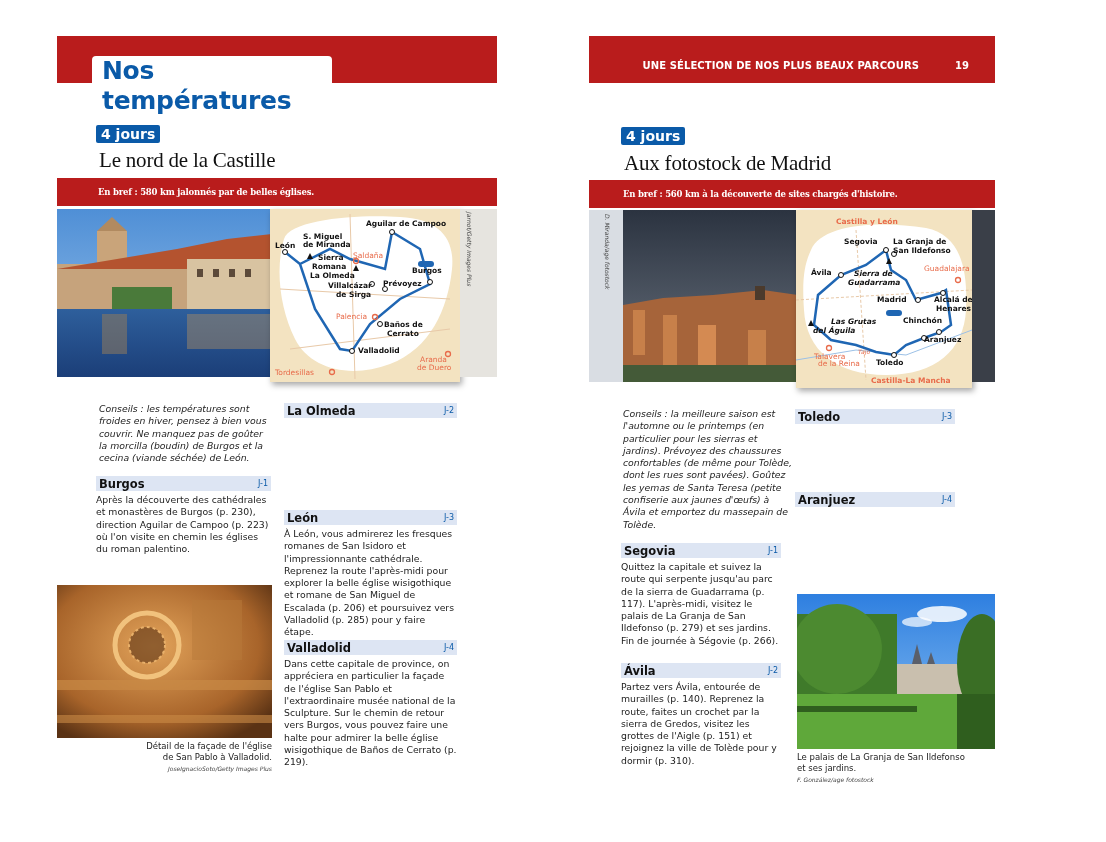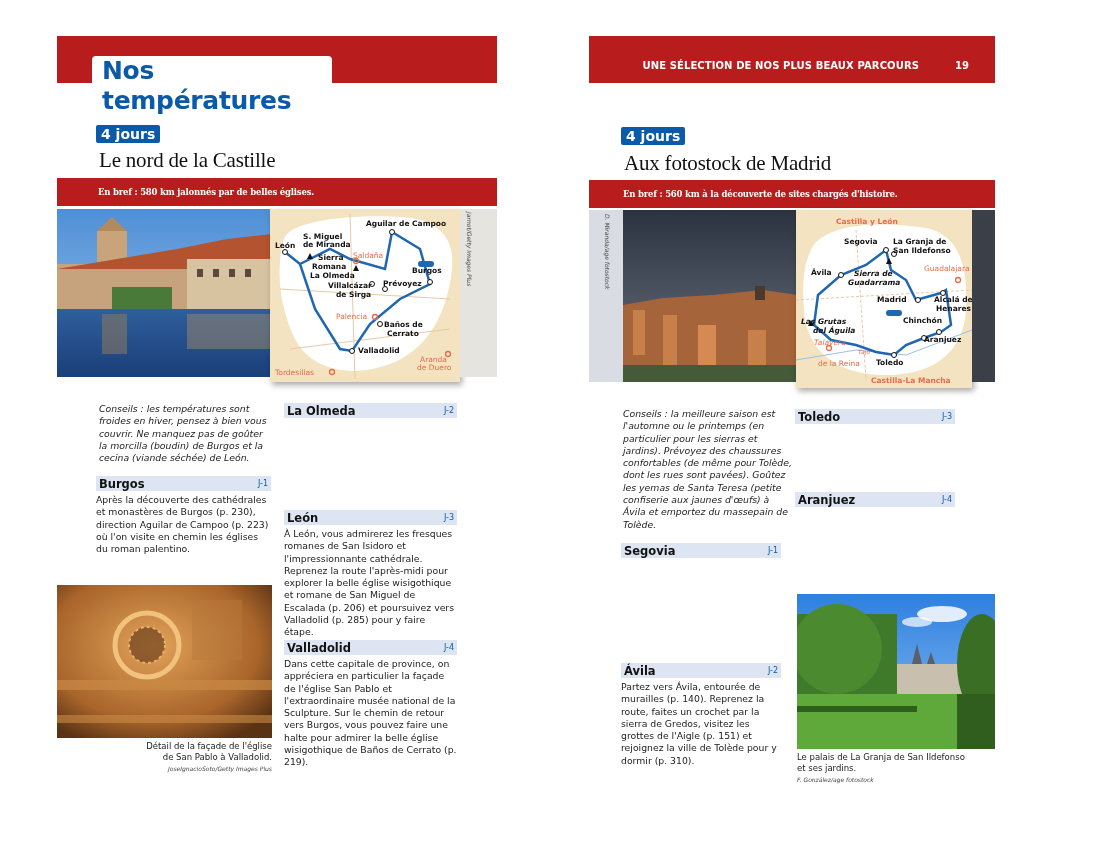--- a/index.html
+++ b/index.html
@@ -231,39 +231,40 @@
   <span class="map-label orange" style="left:75px;top:167px;font-weight:bold;">Castilla-La Mancha</span>
   <span class="map-label" style="left:48px;top:28px;">Segovia</span>
   <span class="map-label" style="left:97px;top:28px;">La Granja de</span>
   <span class="map-label" style="left:97px;top:37px;">San Ildefonso</span>
   <span class="map-label" style="left:15px;top:59px;">Ávila</span>
   <span class="map-label italic" style="left:58px;top:60px;">Sierra de</span>
   <span class="map-label italic" style="left:52px;top:69px;">Guadarrama</span>
   <span class="map-label" style="left:81px;top:86px;">Madrid</span>
   <span class="map-label" style="left:138px;top:86px;">Alcalá de</span>
   <span class="map-label" style="left:140px;top:95px;">Henares</span>
-  <span class="map-label italic" style="left:5px;top:108px;text-align:center;">Las Grutas</span>
+  <span class="map-label italic" style="left:35px;top:108px;text-align:center;">Las Grutas</span>
   <span class="map-label italic" style="left:17px;top:117px;">del Águila</span>
   <span class="map-label" style="left:107px;top:107px;">Chinchón</span>
   <span class="map-label" style="left:128px;top:126px;">Aranjuez</span>
   <span class="map-label" style="left:80px;top:149px;">Toledo</span>
   <span class="map-label orange" style="left:128px;top:55px;">Guadalajara</span>
-  <span class="map-label orange" style="left:18px;top:129px;font-style:italic;">Talavera</span>
+  <span class="map-label orange" style="left:18px;top:143px;">Talavera</span>
   <span class="map-label orange" style="left:22px;top:150px;">de la Reina</span>
   <span class="map-label orange italic" style="left:62px;top:138px;font-size:6px;">Tajo</span>
 </div>
 <div class="abs" style="left:972px; top:210px; width:23px; height:172px; background:#3a3f48;"></div>
 
 <div class="abs tips" style="left:623px; top:408px; width:170px;">Conseils : la meilleure saison est l'automne ou le printemps (en particulier pour les sierras et jardins). Prévoyez des chaussures confortables (de même pour Tolède, dont les rues sont pavées). Goûtez les yemas de Santa Teresa (petite confiserie aux jaunes d'œufs) à Ávila et emportez du massepain de Tolède.</div>
 
 <div class="abs" style="left:621px; top:543px; width:160px;">
   <div class="day-head">
     <span class="name">Segovia</span>
     <span class="code">J-1</span>
   </div>
+  <div class="day-body">Quittez la capitale et suivez la route qui serpente jusqu'au parc de la sierra de Guadarrama (p. 117). L'après-midi, visitez le palais de La Granja de San Ildefonso (p. 279) et ses jardins. Fin de journée à Ségovie (p. 266).</div>
 </div>
 
 <div class="abs" style="left:621px; top:663px; width:160px;">
   <div class="day-head">
     <span class="name">Ávila</span>
     <span class="code">J-2</span>
   </div>
   <div class="day-body">Partez vers Ávila, entourée de murailles (p. 140). Reprenez la route, faites un crochet par la sierra de Gredos, visitez les grottes de l'Aigle (p. 151) et rejoignez la ville de Tolède pour y dormir (p. 310).</div>
 </div>
 

